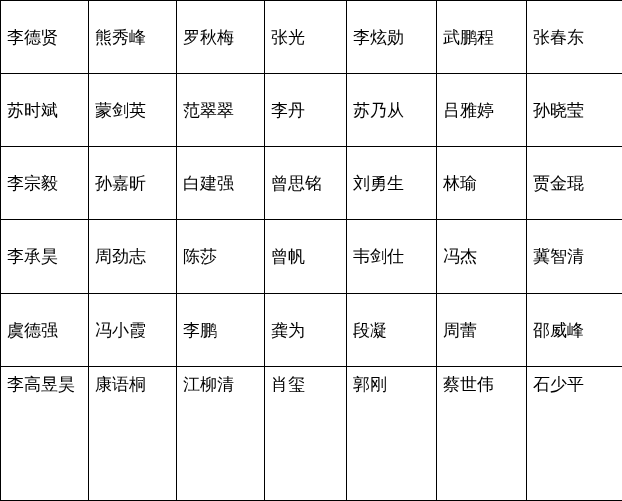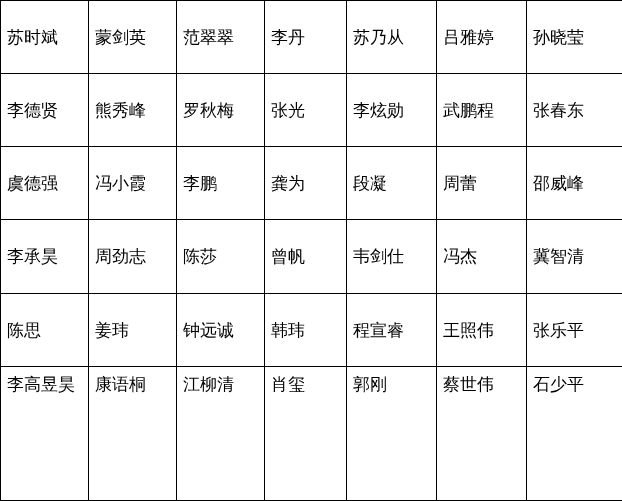--- a/index.html
+++ b/index.html
@@ -57,63 +57,63 @@
     <col class="c0">
       <col class="c1">
       <col class="c2">
       <col class="c3">
       <col class="c4">
       <col class="c5">
       <col class="c6">
   </colgroup>
   <tbody>
     <tr>
+      <td>李德贤</td>
+      <td>熊秀峰</td>
+      <td>罗秋梅</td>
+      <td>张光</td>
+      <td>李炫勋</td>
+      <td>武鹏程</td>
+      <td>张春东</td>
+    </tr>
+    <tr>
       <td>苏时斌</td>
       <td>蒙剑英</td>
       <td>范翠翠</td>
       <td>李丹</td>
       <td>苏乃从</td>
       <td>吕雅婷</td>
       <td>孙晓莹</td>
     </tr>
     <tr>
-      <td>李德贤</td>
-      <td>熊秀峰</td>
-      <td>罗秋梅</td>
-      <td>张光</td>
-      <td>李炫勋</td>
-      <td>武鹏程</td>
-      <td>张春东</td>
-    </tr>
-    <tr>
-      <td>虞德强</td>
-      <td>冯小霞</td>
-      <td>李鹏</td>
-      <td>龚为</td>
-      <td>段凝</td>
-      <td>周蕾</td>
-      <td>邵威峰</td>
+      <td>李宗毅</td>
+      <td>孙嘉昕</td>
+      <td>白建强</td>
+      <td>曾思铭</td>
+      <td>刘勇生</td>
+      <td>林瑜</td>
+      <td>贾金琨</td>
     </tr>
     <tr>
       <td>李承昊</td>
       <td>周劲志</td>
       <td>陈莎</td>
       <td>曾帆</td>
       <td>韦剑仕</td>
       <td>冯杰</td>
       <td>冀智清</td>
     </tr>
     <tr>
-      <td>陈思</td>
-      <td>姜玮</td>
-      <td>钟远诚</td>
-      <td>韩玮</td>
-      <td>程宣睿</td>
-      <td>王照伟</td>
-      <td>张乐平</td>
+      <td>虞德强</td>
+      <td>冯小霞</td>
+      <td>李鹏</td>
+      <td>龚为</td>
+      <td>段凝</td>
+      <td>周蕾</td>
+      <td>邵威峰</td>
     </tr>
     <tr>
       <td>李高昱昊</td>
       <td>康语桐</td>
       <td>江柳清</td>
       <td>肖玺</td>
       <td>郭刚</td>
       <td>蔡世伟</td>
       <td>石少平</td>
     </tr>

